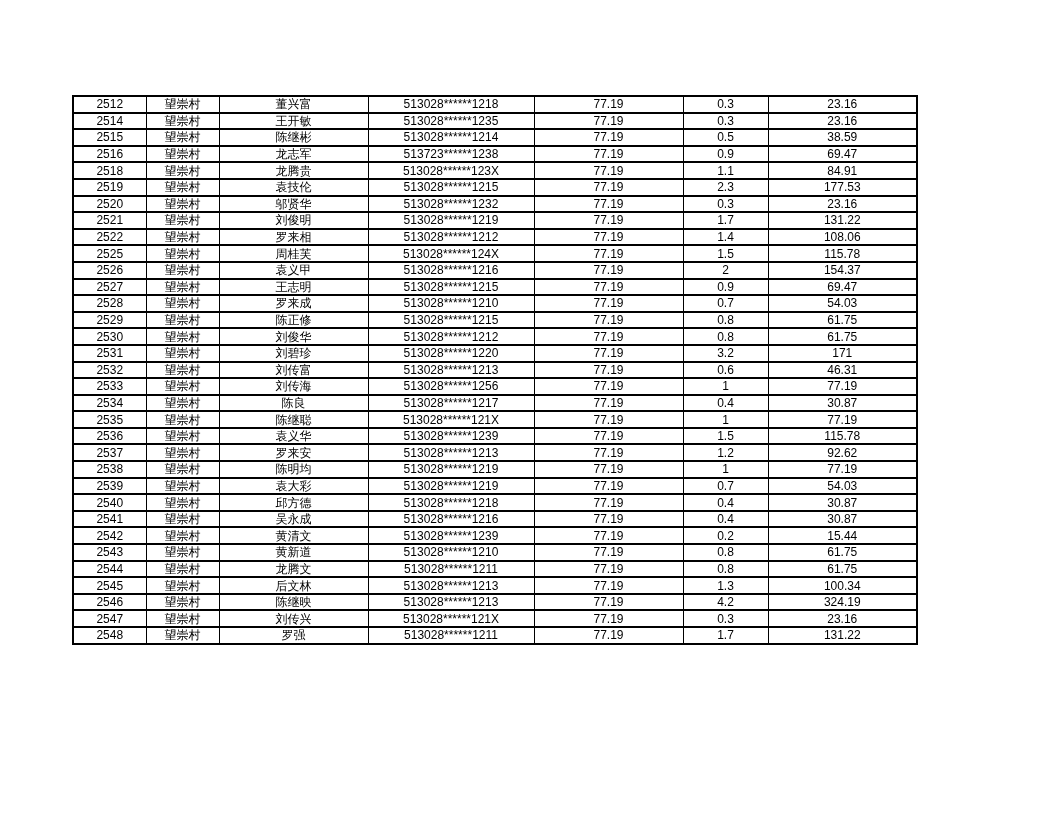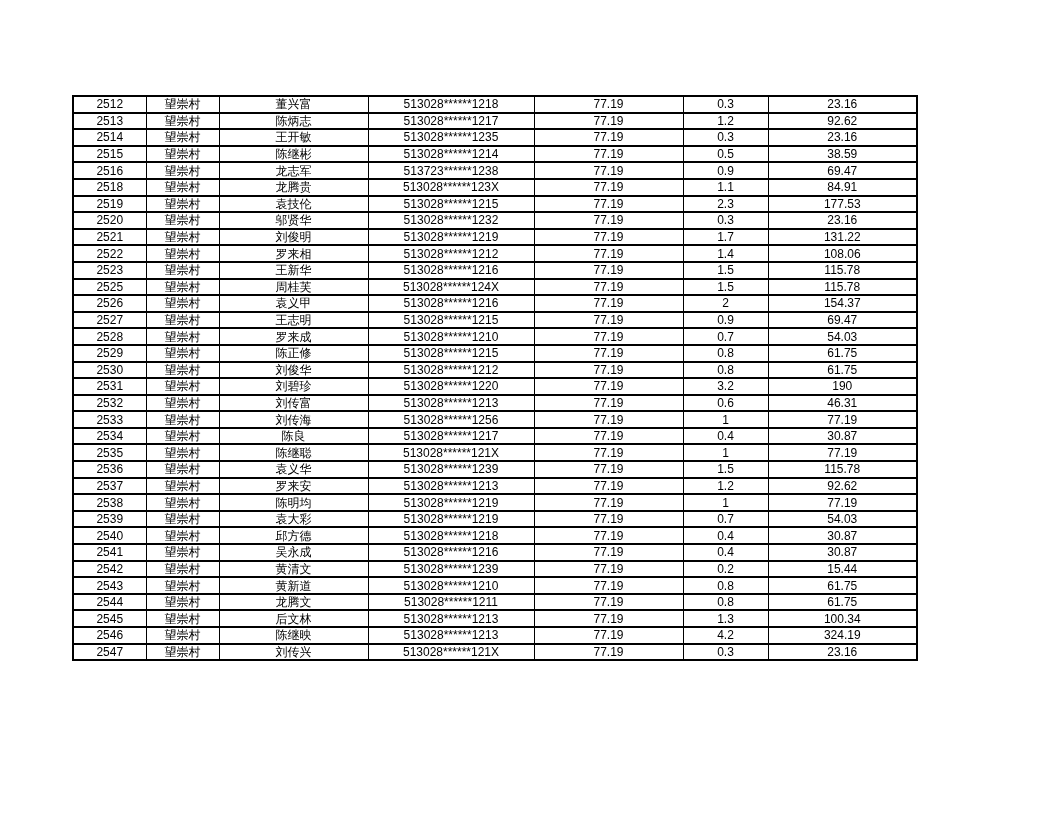--- a/index.html
+++ b/index.html
@@ -72,312 +72,303 @@
           <tr>
             <td class="al-center">2512</td>
             <td class="al-center">望崇村</td>
             <td class="al-center">董兴富</td>
             <td class="al-left">513028******1218</td>
             <td class="al-center">77.19</td>
             <td class="al-center">0.3</td>
             <td class="al-center">23.16</td>
           </tr>
           <tr>
-            <td class="al-center">2513</td>
-            <td class="al-center">望崇村</td>
-            <td class="al-center">陈炳志</td>
+            <td class="al-center">2514</td>
+            <td class="al-center">望崇村</td>
+            <td class="al-center">王开敏</td>
+            <td class="al-left">513028******1235</td>
+            <td class="al-center">77.19</td>
+            <td class="al-center">0.3</td>
+            <td class="al-center">23.16</td>
+          </tr>
+          <tr>
+            <td class="al-center">2515</td>
+            <td class="al-center">望崇村</td>
+            <td class="al-center">陈继彬</td>
+            <td class="al-left">513028******1214</td>
+            <td class="al-center">77.19</td>
+            <td class="al-center">0.5</td>
+            <td class="al-center">38.59</td>
+          </tr>
+          <tr>
+            <td class="al-center">2516</td>
+            <td class="al-center">望崇村</td>
+            <td class="al-center">龙志军</td>
+            <td class="al-left">513723******1238</td>
+            <td class="al-center">77.19</td>
+            <td class="al-center">0.9</td>
+            <td class="al-center">69.47</td>
+          </tr>
+          <tr>
+            <td class="al-center">2518</td>
+            <td class="al-center">望崇村</td>
+            <td class="al-center">龙腾贵</td>
+            <td class="al-left">513028******123X</td>
+            <td class="al-center">77.19</td>
+            <td class="al-center">1.1</td>
+            <td class="al-center">84.91</td>
+          </tr>
+          <tr>
+            <td class="al-center">2519</td>
+            <td class="al-center">望崇村</td>
+            <td class="al-center">袁技伦</td>
+            <td class="al-left">513028******1215</td>
+            <td class="al-center">77.19</td>
+            <td class="al-center">2.3</td>
+            <td class="al-center">177.53</td>
+          </tr>
+          <tr>
+            <td class="al-center">2520</td>
+            <td class="al-center">望崇村</td>
+            <td class="al-center">邬贤华</td>
+            <td class="al-left">513028******1232</td>
+            <td class="al-center">77.19</td>
+            <td class="al-center">0.3</td>
+            <td class="al-center">23.16</td>
+          </tr>
+          <tr>
+            <td class="al-center">2521</td>
+            <td class="al-center">望崇村</td>
+            <td class="al-center">刘俊明</td>
+            <td class="al-left">513028******1219</td>
+            <td class="al-center">77.19</td>
+            <td class="al-center">1.7</td>
+            <td class="al-center">131.22</td>
+          </tr>
+          <tr>
+            <td class="al-center">2522</td>
+            <td class="al-center">望崇村</td>
+            <td class="al-center">罗来相</td>
+            <td class="al-left">513028******1212</td>
+            <td class="al-center">77.19</td>
+            <td class="al-center">1.4</td>
+            <td class="al-center">108.06</td>
+          </tr>
+          <tr>
+            <td class="al-center">2525</td>
+            <td class="al-center">望崇村</td>
+            <td class="al-center">周桂芙</td>
+            <td class="al-left">513028******124X</td>
+            <td class="al-center">77.19</td>
+            <td class="al-center">1.5</td>
+            <td class="al-center">115.78</td>
+          </tr>
+          <tr>
+            <td class="al-center">2526</td>
+            <td class="al-center">望崇村</td>
+            <td class="al-center">袁义甲</td>
+            <td class="al-left">513028******1216</td>
+            <td class="al-center">77.19</td>
+            <td class="al-center">2</td>
+            <td class="al-center">154.37</td>
+          </tr>
+          <tr>
+            <td class="al-center">2527</td>
+            <td class="al-center">望崇村</td>
+            <td class="al-center">王志明</td>
+            <td class="al-left">513028******1215</td>
+            <td class="al-center">77.19</td>
+            <td class="al-center">0.9</td>
+            <td class="al-center">69.47</td>
+          </tr>
+          <tr>
+            <td class="al-center">2528</td>
+            <td class="al-center">望崇村</td>
+            <td class="al-center">罗来成</td>
+            <td class="al-left">513028******1210</td>
+            <td class="al-center">77.19</td>
+            <td class="al-center">0.7</td>
+            <td class="al-center">54.03</td>
+          </tr>
+          <tr>
+            <td class="al-center">2529</td>
+            <td class="al-center">望崇村</td>
+            <td class="al-center">陈正修</td>
+            <td class="al-left">513028******1215</td>
+            <td class="al-center">77.19</td>
+            <td class="al-center">0.8</td>
+            <td class="al-center">61.75</td>
+          </tr>
+          <tr>
+            <td class="al-center">2530</td>
+            <td class="al-center">望崇村</td>
+            <td class="al-center">刘俊华</td>
+            <td class="al-left">513028******1212</td>
+            <td class="al-center">77.19</td>
+            <td class="al-center">0.8</td>
+            <td class="al-center">61.75</td>
+          </tr>
+          <tr>
+            <td class="al-center">2531</td>
+            <td class="al-center">望崇村</td>
+            <td class="al-center">刘碧珍</td>
+            <td class="al-left">513028******1220</td>
+            <td class="al-center">77.19</td>
+            <td class="al-center">3.2</td>
+            <td class="al-center">171</td>
+          </tr>
+          <tr>
+            <td class="al-center">2532</td>
+            <td class="al-center">望崇村</td>
+            <td class="al-center">刘传富</td>
+            <td class="al-left">513028******1213</td>
+            <td class="al-center">77.19</td>
+            <td class="al-center">0.6</td>
+            <td class="al-center">46.31</td>
+          </tr>
+          <tr>
+            <td class="al-center">2533</td>
+            <td class="al-center">望崇村</td>
+            <td class="al-center">刘传海</td>
+            <td class="al-left">513028******1256</td>
+            <td class="al-center">77.19</td>
+            <td class="al-center">1</td>
+            <td class="al-center">77.19</td>
+          </tr>
+          <tr>
+            <td class="al-center">2534</td>
+            <td class="al-center">望崇村</td>
+            <td class="al-center">陈良</td>
             <td class="al-left">513028******1217</td>
+            <td class="al-center">77.19</td>
+            <td class="al-center">0.4</td>
+            <td class="al-center">30.87</td>
+          </tr>
+          <tr>
+            <td class="al-center">2535</td>
+            <td class="al-center">望崇村</td>
+            <td class="al-center">陈继聪</td>
+            <td class="al-left">513028******121X</td>
+            <td class="al-center">77.19</td>
+            <td class="al-center">1</td>
+            <td class="al-center">77.19</td>
+          </tr>
+          <tr>
+            <td class="al-center">2536</td>
+            <td class="al-center">望崇村</td>
+            <td class="al-center">袁义华</td>
+            <td class="al-left">513028******1239</td>
+            <td class="al-center">77.19</td>
+            <td class="al-center">1.5</td>
+            <td class="al-center">115.78</td>
+          </tr>
+          <tr>
+            <td class="al-center">2537</td>
+            <td class="al-center">望崇村</td>
+            <td class="al-center">罗来安</td>
+            <td class="al-left">513028******1213</td>
             <td class="al-center">77.19</td>
             <td class="al-center">1.2</td>
             <td class="al-center">92.62</td>
           </tr>
           <tr>
-            <td class="al-center">2514</td>
-            <td class="al-center">望崇村</td>
-            <td class="al-center">王开敏</td>
-            <td class="al-left">513028******1235</td>
+            <td class="al-center">2538</td>
+            <td class="al-center">望崇村</td>
+            <td class="al-center">陈明均</td>
+            <td class="al-left">513028******1219</td>
+            <td class="al-center">77.19</td>
+            <td class="al-center">1</td>
+            <td class="al-center">77.19</td>
+          </tr>
+          <tr>
+            <td class="al-center">2539</td>
+            <td class="al-center">望崇村</td>
+            <td class="al-center">袁大彩</td>
+            <td class="al-left">513028******1219</td>
+            <td class="al-center">77.19</td>
+            <td class="al-center">0.7</td>
+            <td class="al-center">54.03</td>
+          </tr>
+          <tr>
+            <td class="al-center">2540</td>
+            <td class="al-center">望崇村</td>
+            <td class="al-center">邱方德</td>
+            <td class="al-left">513028******1218</td>
+            <td class="al-center">77.19</td>
+            <td class="al-center">0.4</td>
+            <td class="al-center">30.87</td>
+          </tr>
+          <tr>
+            <td class="al-center">2541</td>
+            <td class="al-center">望崇村</td>
+            <td class="al-center">吴永成</td>
+            <td class="al-left">513028******1216</td>
+            <td class="al-center">77.19</td>
+            <td class="al-center">0.4</td>
+            <td class="al-center">30.87</td>
+          </tr>
+          <tr>
+            <td class="al-center">2542</td>
+            <td class="al-center">望崇村</td>
+            <td class="al-center">黄清文</td>
+            <td class="al-left">513028******1239</td>
+            <td class="al-center">77.19</td>
+            <td class="al-center">0.2</td>
+            <td class="al-center">15.44</td>
+          </tr>
+          <tr>
+            <td class="al-center">2543</td>
+            <td class="al-center">望崇村</td>
+            <td class="al-center">黄新道</td>
+            <td class="al-left">513028******1210</td>
+            <td class="al-center">77.19</td>
+            <td class="al-center">0.8</td>
+            <td class="al-center">61.75</td>
+          </tr>
+          <tr>
+            <td class="al-center">2544</td>
+            <td class="al-center">望崇村</td>
+            <td class="al-center">龙腾文</td>
+            <td class="al-left">513028******1211</td>
+            <td class="al-center">77.19</td>
+            <td class="al-center">0.8</td>
+            <td class="al-center">61.75</td>
+          </tr>
+          <tr>
+            <td class="al-center">2545</td>
+            <td class="al-center">望崇村</td>
+            <td class="al-center">后文林</td>
+            <td class="al-left">513028******1213</td>
+            <td class="al-center">77.19</td>
+            <td class="al-center">1.3</td>
+            <td class="al-center">100.34</td>
+          </tr>
+          <tr>
+            <td class="al-center">2546</td>
+            <td class="al-center">望崇村</td>
+            <td class="al-center">陈继映</td>
+            <td class="al-left">513028******1213</td>
+            <td class="al-center">77.19</td>
+            <td class="al-center">4.2</td>
+            <td class="al-center">324.19</td>
+          </tr>
+          <tr>
+            <td class="al-center">2547</td>
+            <td class="al-center">望崇村</td>
+            <td class="al-center">刘传兴</td>
+            <td class="al-left">513028******121X</td>
             <td class="al-center">77.19</td>
             <td class="al-center">0.3</td>
             <td class="al-center">23.16</td>
           </tr>
           <tr>
-            <td class="al-center">2515</td>
-            <td class="al-center">望崇村</td>
-            <td class="al-center">陈继彬</td>
-            <td class="al-left">513028******1214</td>
-            <td class="al-center">77.19</td>
-            <td class="al-center">0.5</td>
-            <td class="al-center">38.59</td>
-          </tr>
-          <tr>
-            <td class="al-center">2516</td>
-            <td class="al-center">望崇村</td>
-            <td class="al-center">龙志军</td>
-            <td class="al-left">513723******1238</td>
-            <td class="al-center">77.19</td>
-            <td class="al-center">0.9</td>
-            <td class="al-center">69.47</td>
-          </tr>
-          <tr>
-            <td class="al-center">2518</td>
-            <td class="al-center">望崇村</td>
-            <td class="al-center">龙腾贵</td>
-            <td class="al-left">513028******123X</td>
-            <td class="al-center">77.19</td>
-            <td class="al-center">1.1</td>
-            <td class="al-center">84.91</td>
-          </tr>
-          <tr>
-            <td class="al-center">2519</td>
-            <td class="al-center">望崇村</td>
-            <td class="al-center">袁技伦</td>
-            <td class="al-left">513028******1215</td>
-            <td class="al-center">77.19</td>
-            <td class="al-center">2.3</td>
-            <td class="al-center">177.53</td>
-          </tr>
-          <tr>
-            <td class="al-center">2520</td>
-            <td class="al-center">望崇村</td>
-            <td class="al-center">邬贤华</td>
-            <td class="al-left">513028******1232</td>
-            <td class="al-center">77.19</td>
-            <td class="al-center">0.3</td>
-            <td class="al-center">23.16</td>
-          </tr>
-          <tr>
-            <td class="al-center">2521</td>
-            <td class="al-center">望崇村</td>
-            <td class="al-center">刘俊明</td>
-            <td class="al-left">513028******1219</td>
+            <td class="al-center">2548</td>
+            <td class="al-center">望崇村</td>
+            <td class="al-center">罗强</td>
+            <td class="al-left">513028******1211</td>
             <td class="al-center">77.19</td>
             <td class="al-center">1.7</td>
             <td class="al-center">131.22</td>
-          </tr>
-          <tr>
-            <td class="al-center">2522</td>
-            <td class="al-center">望崇村</td>
-            <td class="al-center">罗来相</td>
-            <td class="al-left">513028******1212</td>
-            <td class="al-center">77.19</td>
-            <td class="al-center">1.4</td>
-            <td class="al-center">108.06</td>
-          </tr>
-          <tr>
-            <td class="al-center">2523</td>
-            <td class="al-center">望崇村</td>
-            <td class="al-center">王新华</td>
-            <td class="al-left">513028******1216</td>
-            <td class="al-center">77.19</td>
-            <td class="al-center">1.5</td>
-            <td class="al-center">115.78</td>
-          </tr>
-          <tr>
-            <td class="al-center">2525</td>
-            <td class="al-center">望崇村</td>
-            <td class="al-center">周桂芙</td>
-            <td class="al-left">513028******124X</td>
-            <td class="al-center">77.19</td>
-            <td class="al-center">1.5</td>
-            <td class="al-center">115.78</td>
-          </tr>
-          <tr>
-            <td class="al-center">2526</td>
-            <td class="al-center">望崇村</td>
-            <td class="al-center">袁义甲</td>
-            <td class="al-left">513028******1216</td>
-            <td class="al-center">77.19</td>
-            <td class="al-center">2</td>
-            <td class="al-center">154.37</td>
-          </tr>
-          <tr>
-            <td class="al-center">2527</td>
-            <td class="al-center">望崇村</td>
-            <td class="al-center">王志明</td>
-            <td class="al-left">513028******1215</td>
-            <td class="al-center">77.19</td>
-            <td class="al-center">0.9</td>
-            <td class="al-center">69.47</td>
-          </tr>
-          <tr>
-            <td class="al-center">2528</td>
-            <td class="al-center">望崇村</td>
-            <td class="al-center">罗来成</td>
-            <td class="al-left">513028******1210</td>
-            <td class="al-center">77.19</td>
-            <td class="al-center">0.7</td>
-            <td class="al-center">54.03</td>
-          </tr>
-          <tr>
-            <td class="al-center">2529</td>
-            <td class="al-center">望崇村</td>
-            <td class="al-center">陈正修</td>
-            <td class="al-left">513028******1215</td>
-            <td class="al-center">77.19</td>
-            <td class="al-center">0.8</td>
-            <td class="al-center">61.75</td>
-          </tr>
-          <tr>
-            <td class="al-center">2530</td>
-            <td class="al-center">望崇村</td>
-            <td class="al-center">刘俊华</td>
-            <td class="al-left">513028******1212</td>
-            <td class="al-center">77.19</td>
-            <td class="al-center">0.8</td>
-            <td class="al-center">61.75</td>
-          </tr>
-          <tr>
-            <td class="al-center">2531</td>
-            <td class="al-center">望崇村</td>
-            <td class="al-center">刘碧珍</td>
-            <td class="al-left">513028******1220</td>
-            <td class="al-center">77.19</td>
-            <td class="al-center">3.2</td>
-            <td class="al-center">190</td>
-          </tr>
-          <tr>
-            <td class="al-center">2532</td>
-            <td class="al-center">望崇村</td>
-            <td class="al-center">刘传富</td>
-            <td class="al-left">513028******1213</td>
-            <td class="al-center">77.19</td>
-            <td class="al-center">0.6</td>
-            <td class="al-center">46.31</td>
-          </tr>
-          <tr>
-            <td class="al-center">2533</td>
-            <td class="al-center">望崇村</td>
-            <td class="al-center">刘传海</td>
-            <td class="al-left">513028******1256</td>
-            <td class="al-center">77.19</td>
-            <td class="al-center">1</td>
-            <td class="al-center">77.19</td>
-          </tr>
-          <tr>
-            <td class="al-center">2534</td>
-            <td class="al-center">望崇村</td>
-            <td class="al-center">陈良</td>
-            <td class="al-left">513028******1217</td>
-            <td class="al-center">77.19</td>
-            <td class="al-center">0.4</td>
-            <td class="al-center">30.87</td>
-          </tr>
-          <tr>
-            <td class="al-center">2535</td>
-            <td class="al-center">望崇村</td>
-            <td class="al-center">陈继聪</td>
-            <td class="al-left">513028******121X</td>
-            <td class="al-center">77.19</td>
-            <td class="al-center">1</td>
-            <td class="al-center">77.19</td>
-          </tr>
-          <tr>
-            <td class="al-center">2536</td>
-            <td class="al-center">望崇村</td>
-            <td class="al-center">袁义华</td>
-            <td class="al-left">513028******1239</td>
-            <td class="al-center">77.19</td>
-            <td class="al-center">1.5</td>
-            <td class="al-center">115.78</td>
-          </tr>
-          <tr>
-            <td class="al-center">2537</td>
-            <td class="al-center">望崇村</td>
-            <td class="al-center">罗来安</td>
-            <td class="al-left">513028******1213</td>
-            <td class="al-center">77.19</td>
-            <td class="al-center">1.2</td>
-            <td class="al-center">92.62</td>
-          </tr>
-          <tr>
-            <td class="al-center">2538</td>
-            <td class="al-center">望崇村</td>
-            <td class="al-center">陈明均</td>
-            <td class="al-left">513028******1219</td>
-            <td class="al-center">77.19</td>
-            <td class="al-center">1</td>
-            <td class="al-center">77.19</td>
-          </tr>
-          <tr>
-            <td class="al-center">2539</td>
-            <td class="al-center">望崇村</td>
-            <td class="al-center">袁大彩</td>
-            <td class="al-left">513028******1219</td>
-            <td class="al-center">77.19</td>
-            <td class="al-center">0.7</td>
-            <td class="al-center">54.03</td>
-          </tr>
-          <tr>
-            <td class="al-center">2540</td>
-            <td class="al-center">望崇村</td>
-            <td class="al-center">邱方德</td>
-            <td class="al-left">513028******1218</td>
-            <td class="al-center">77.19</td>
-            <td class="al-center">0.4</td>
-            <td class="al-center">30.87</td>
-          </tr>
-          <tr>
-            <td class="al-center">2541</td>
-            <td class="al-center">望崇村</td>
-            <td class="al-center">吴永成</td>
-            <td class="al-left">513028******1216</td>
-            <td class="al-center">77.19</td>
-            <td class="al-center">0.4</td>
-            <td class="al-center">30.87</td>
-          </tr>
-          <tr>
-            <td class="al-center">2542</td>
-            <td class="al-center">望崇村</td>
-            <td class="al-center">黄清文</td>
-            <td class="al-left">513028******1239</td>
-            <td class="al-center">77.19</td>
-            <td class="al-center">0.2</td>
-            <td class="al-center">15.44</td>
-          </tr>
-          <tr>
-            <td class="al-center">2543</td>
-            <td class="al-center">望崇村</td>
-            <td class="al-center">黄新道</td>
-            <td class="al-left">513028******1210</td>
-            <td class="al-center">77.19</td>
-            <td class="al-center">0.8</td>
-            <td class="al-center">61.75</td>
-          </tr>
-          <tr>
-            <td class="al-center">2544</td>
-            <td class="al-center">望崇村</td>
-            <td class="al-center">龙腾文</td>
-            <td class="al-left">513028******1211</td>
-            <td class="al-center">77.19</td>
-            <td class="al-center">0.8</td>
-            <td class="al-center">61.75</td>
-          </tr>
-          <tr>
-            <td class="al-center">2545</td>
-            <td class="al-center">望崇村</td>
-            <td class="al-center">后文林</td>
-            <td class="al-left">513028******1213</td>
-            <td class="al-center">77.19</td>
-            <td class="al-center">1.3</td>
-            <td class="al-center">100.34</td>
-          </tr>
-          <tr>
-            <td class="al-center">2546</td>
-            <td class="al-center">望崇村</td>
-            <td class="al-center">陈继映</td>
-            <td class="al-left">513028******1213</td>
-            <td class="al-center">77.19</td>
-            <td class="al-center">4.2</td>
-            <td class="al-center">324.19</td>
-          </tr>
-          <tr>
-            <td class="al-center">2547</td>
-            <td class="al-center">望崇村</td>
-            <td class="al-center">刘传兴</td>
-            <td class="al-left">513028******121X</td>
-            <td class="al-center">77.19</td>
-            <td class="al-center">0.3</td>
-            <td class="al-center">23.16</td>
           </tr>
         </tbody>
     </table>
   </div>
 </div>
 
 </body></html>

